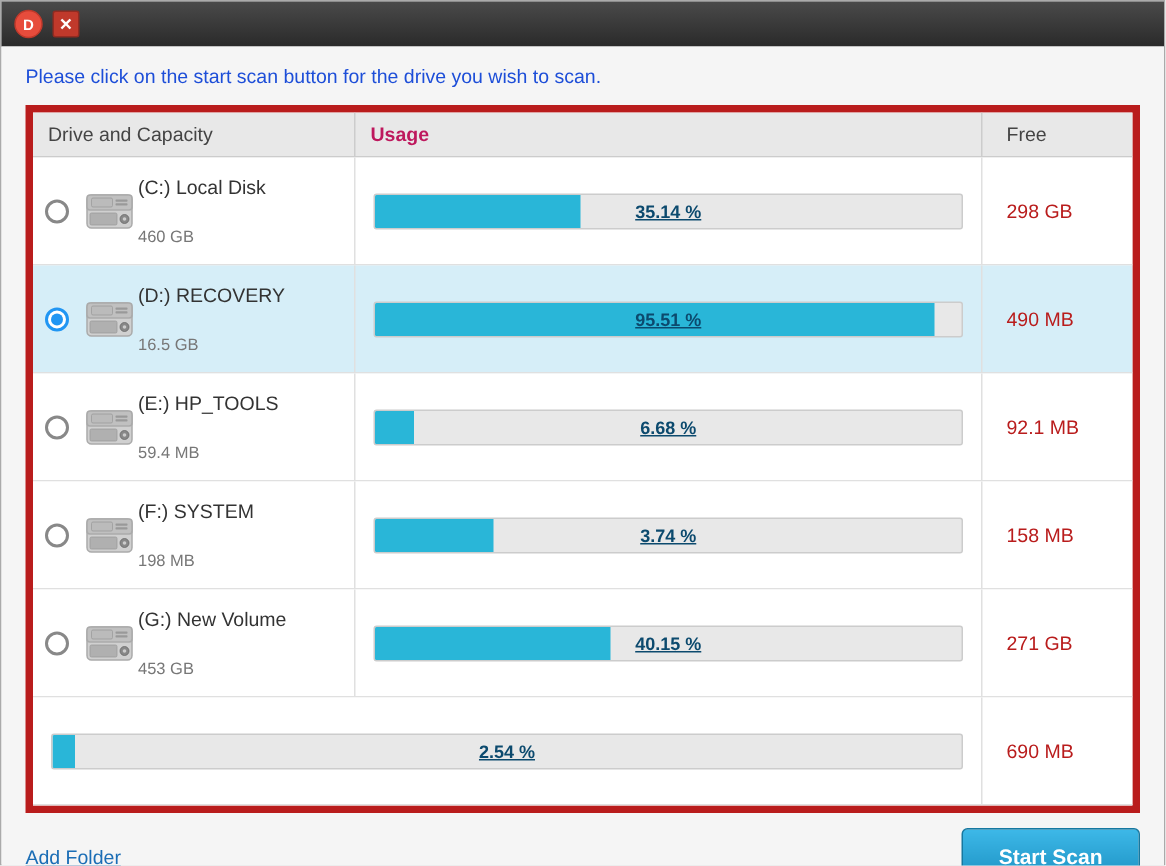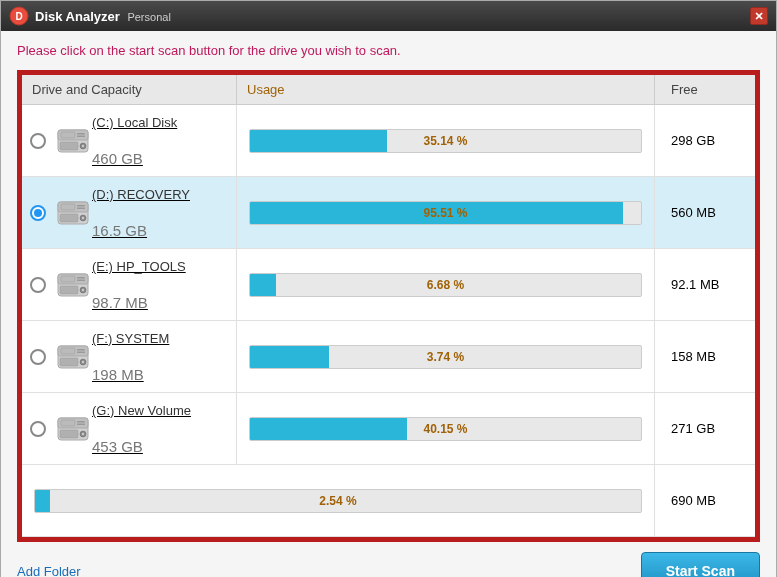--- a/index.html
+++ b/index.html
@@ -62,21 +62,21 @@
     }
     .content {
       flex: 1;
       display: flex;
       flex-direction: column;
       padding: 12px 16px 10px 16px;
       background: #f5f5f5;
     }
     .instruction {
       font-size: 13px;
-      color: #be185d;
+      color: #1d4ed8;
       margin-bottom: 12px;
     }
     .table-container {
       border: 5px solid #b91c1c;
       background: white;
       flex: 1;
       overflow: hidden;
     }
     .table-header {
       display: flex;
@@ -92,22 +92,22 @@
       font-weight: normal;
       color: #444;
       border-right: 1px solid #ccc;
       height: 100%;
       display: flex;
       align-items: center;
     }
     .col-usage {
       flex: 1;
       padding-left: 10px;
-      font-weight: normal;
-      color: #a16207;
+      font-weight: bold;
+      color: #be185d;
       border-right: 1px solid #ccc;
       height: 100%;
       display: flex;
       align-items: center;
     }
     .col-free {
       width: 100px;
       padding-left: 16px;
       font-weight: normal;
       color: #444;
@@ -127,38 +127,37 @@
       background: #d6eef8;
     }
     .row-drive-col {
       width: 215px;
       flex-shrink: 0;
       padding: 6px 8px;
       border-right: 1px solid #e0e0e0;
       height: 100%;
       display: flex;
       align-items: center;
-      text-decoration: underline;
     }
     .row-usage-col {
       flex: 1;
       padding: 0 12px;
       border-right: 1px solid #e0e0e0;
       height: 100%;
       display: flex;
       align-items: center;
       justify-content: center;
     }
     .row-free-col {
       width: 100px;
       padding-left: 16px;
       height: 100%;
       display: flex;
       align-items: center;
-      color: #000000;
+      color: #b91c1c;
     }
     .radio-btn {
       width: 16px;
       height: 16px;
       border-radius: 50%;
       border: 2px solid #888;
       margin-right: 8px;
       flex-shrink: 0;
       background: white;
       display: flex;
@@ -178,21 +177,21 @@
     .drive-info {
       display: flex;
       flex-direction: column;
     }
     .drive-name {
       font-size: 13px;
       color: #333;
       font-weight: normal;
     }
     .drive-size {
-      font-size: 15px;
+      font-size: 11px;
       color: #777;
       margin-top: 20px;
     }
     .usage-bar-container {
       width: 100%;
       height: 24px;
       background: #e8e8e8;
       border: 1px solid #ccc;
       border-radius: 2px;
       overflow: hidden;
@@ -205,22 +204,23 @@
     .usage-label {
       position: absolute;
       top: 0;
       left: 0;
       right: 0;
       bottom: 0;
       display: flex;
       align-items: center;
       justify-content: center;
       font-size: 12px;
-      color: #a16207;
+      color: #0c4a6e;
       font-weight: bold;
+      text-decoration: underline;
     }
     .footer {
       display: flex;
       align-items: center;
       justify-content: space-between;
       padding: 10px 0 4px 0;
       flex-shrink: 0;
     }
     .add-folder-link {
       color: #1a6db5;
@@ -245,24 +245,20 @@
 </head>
 <body>
 
 <div class="window">
 
   <div class="titlebar">
     <svg class="titlebar-logo" viewBox="0 0 20 20">
       <circle cx="10" cy="10" r="9" fill="#e74c3c" stroke="#c0392b" stroke-width="1"></circle>
       <text x="10" y="14" text-anchor="middle" fill="white" font-size="10" font-weight="bold">D</text>
     </svg>
-    <div class="titlebar-title">
-      <span>Disk Analyzer</span>
-      <span class="personal">Personal</span>
-    </div>
     <div class="titlebar-close">✕</div>
   </div>
 
   <div class="content">
     <div class="instruction">Please click on the start scan button for the drive you wish to scan.</div>
 
     <div class="table-container">
 
       <div class="table-header">
         <div class="col-drive">Drive and Capacity</div>
@@ -314,38 +310,38 @@
           <span class="drive-name">(D:) RECOVERY</span>
           <span class="drive-size">16.5 GB</span>
         </div>
       </div>
       <div class="row-usage-col">
         <div class="usage-bar-container">
           <div class="usage-bar-fill" style="width: 95.51%"></div>
           <div class="usage-label">95.51 %</div>
         </div>
       </div>
-      <div class="row-free-col">560 MB</div>
+      <div class="row-free-col">490 MB</div>
     </div>
           <div class="drive-row">
       <div class="row-drive-col">
         <div class="radio-btn "></div>
         <svg width="38" height="38" viewBox="0 0 38 38">
       <rect x="4" y="8" width="30" height="22" rx="3" ry="3" fill="#d0d0d0" stroke="#aaa" stroke-width="1"></rect>
       <rect x="4" y="8" width="30" height="10" rx="2" ry="2" fill="#c0c0c0" stroke="#aaa" stroke-width="1"></rect>
       <rect x="6" y="20" width="18" height="8" rx="1" fill="#b0b0b0" stroke="#999" stroke-width="0.5"></rect>
       <circle cx="29" cy="24" r="3" fill="#888" stroke="#666" stroke-width="0.5"></circle>
       <circle cx="29" cy="24" r="1.2" fill="#ccc"></circle>
       <rect x="7" y="10" width="14" height="6" rx="1" fill="#bbb" stroke="#999" stroke-width="0.5"></rect>
       <rect x="23" y="11" width="8" height="1.5" rx="0.5" fill="#999"></rect>
       <rect x="23" y="13.5" width="8" height="1.5" rx="0.5" fill="#999"></rect>
     </svg>
         <div class="drive-info">
           <span class="drive-name">(E:) HP_TOOLS</span>
-          <span class="drive-size">98.7 MB</span>
+          <span class="drive-size">59.4 MB</span>
         </div>
       </div>
       <div class="row-usage-col">
         <div class="usage-bar-container">
           <div class="usage-bar-fill" style="width: 6.68%"></div>
           <div class="usage-label">6.68 %</div>
         </div>
       </div>
       <div class="row-free-col">92.1 MB</div>
     </div>

